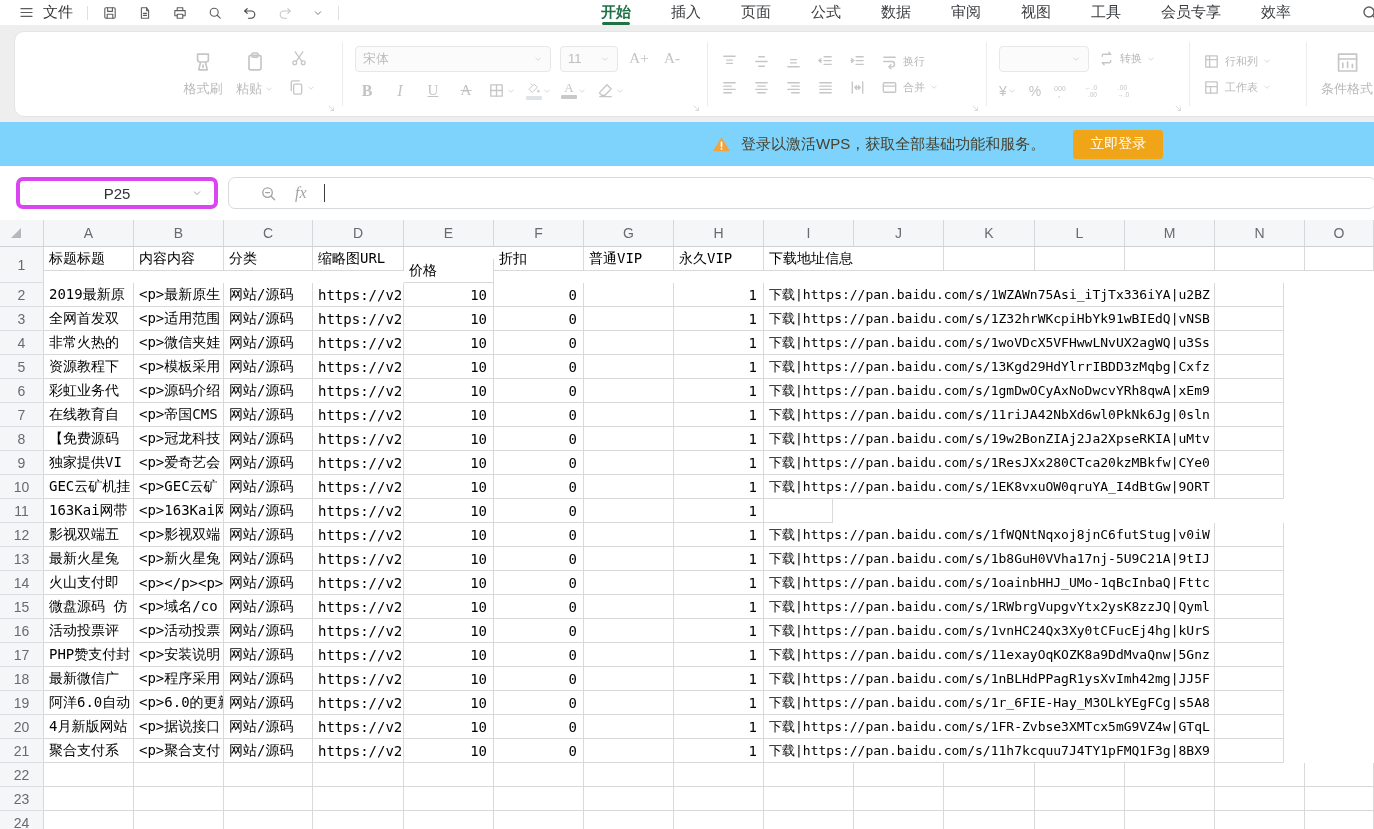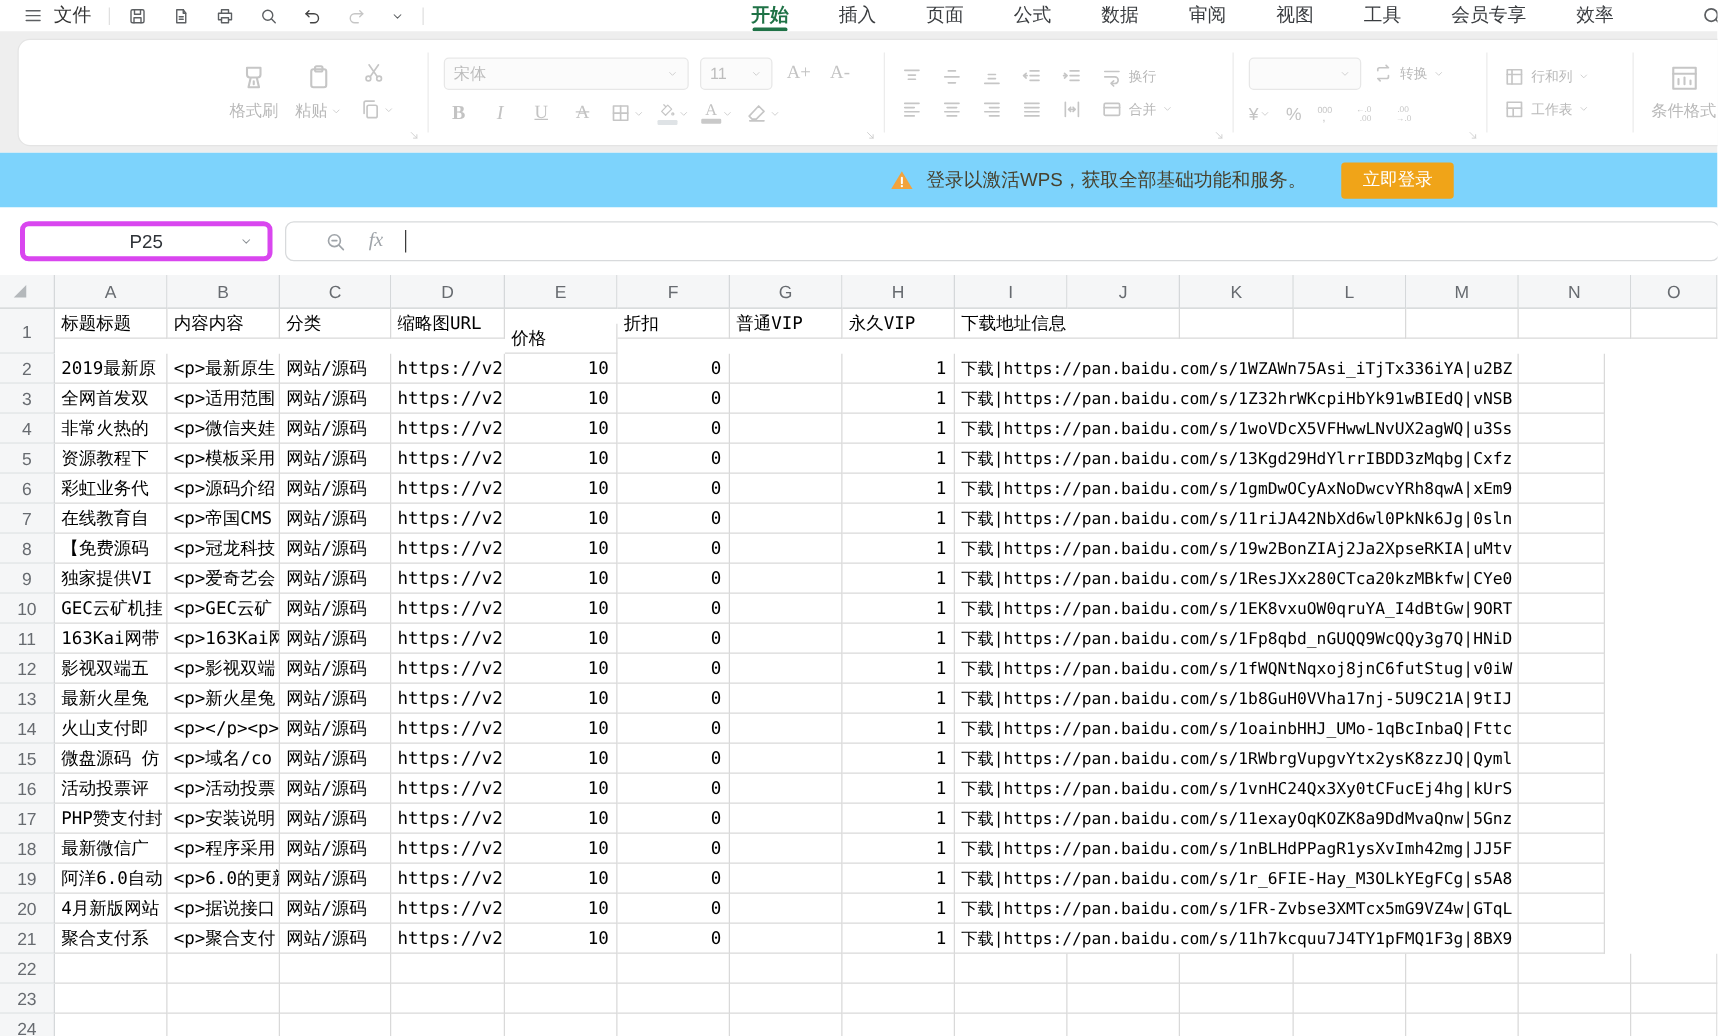--- a/index.html
+++ b/index.html
@@ -695,21 +695,20 @@
     <div class="grow">
       <div class="rh">11</div>
       <div class="cell" style="width: 90px;">163Kai网带</div>
       <div class="cell" style="width: 90px;">&lt;p&gt;163Kai网</div>
       <div class="cell" style="width: 89px;">网站/源码</div>
       <div class="cell" style="width: 91px;">https://v2</div>
       <div class="cell num" style="width: 90px;">10</div>
       <div class="cell num" style="width: 90px;">0</div>
       <div class="cell" style="width: 90px;"></div>
       <div class="cell num" style="width: 90px;">1</div>
-      <div class="cell wide" style="width: 451px;">下载|https://pan.baidu.com/s/1Fp8qbd_nGUQQ9WcQQy3g7Q|HNiD</div>
       <div class="cell" style="width: 69px;"></div>
     </div>
     <div class="grow">
       <div class="rh">12</div>
       <div class="cell" style="width: 90px;">影视双端五</div>
       <div class="cell" style="width: 90px;">&lt;p&gt;影视双端</div>
       <div class="cell" style="width: 89px;">网站/源码</div>
       <div class="cell" style="width: 91px;">https://v2</div>
       <div class="cell num" style="width: 90px;">10</div>
       <div class="cell num" style="width: 90px;">0</div>

